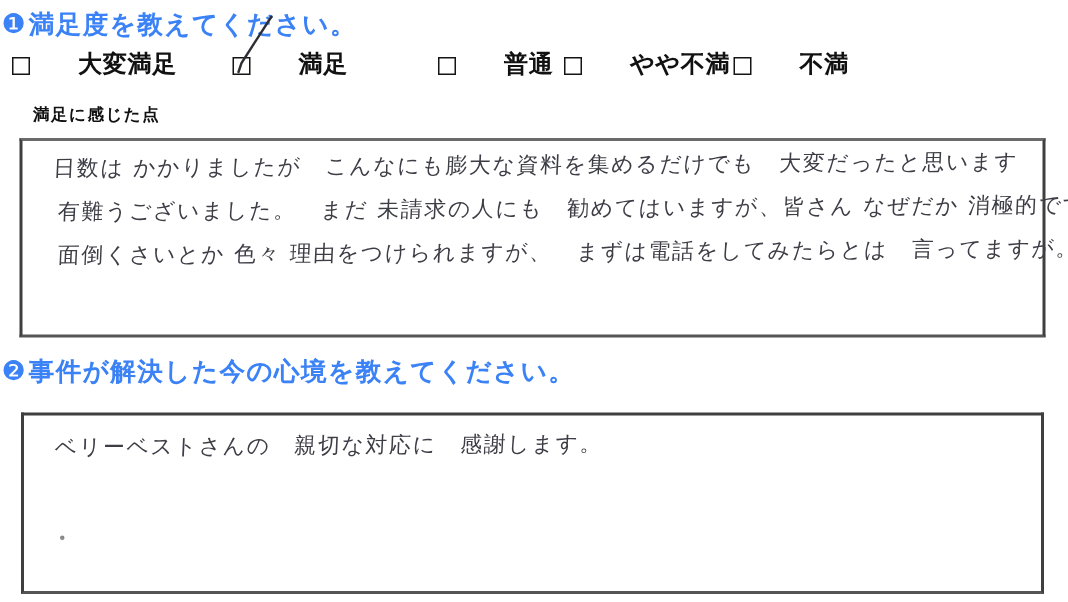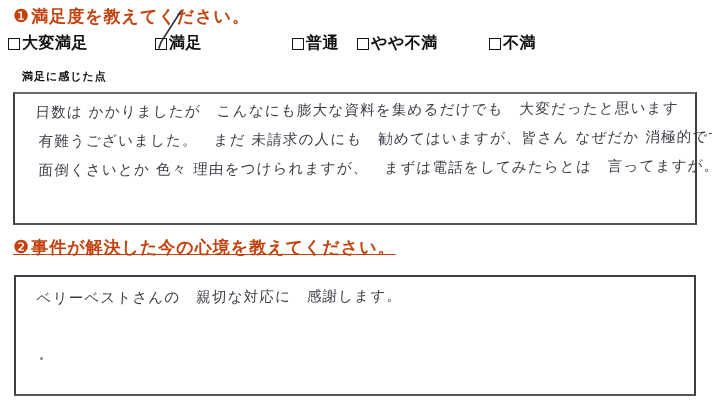--- a/index.html
+++ b/index.html
@@ -1,32 +1,32 @@
 <!DOCTYPE html>
 <html><head>
 <meta charset="utf-8">
 <style>
   html,body{margin:0;padding:0;background:#fff;}
   .sheet{
     position:relative;width:712px;height:401px;background:#ffffff;
     font-family:"Liberation Serif","DejaVu Serif",serif;color:#111;overflow:hidden;
   }
   .q-header{
-    position:absolute;left:13px;font-size:17px;font-weight:700;letter-spacing:1px;
-    white-space:nowrap;color:#c2410c;
+    position:absolute;left:1px;font-size:17px;font-weight:700;letter-spacing:1px;
+    white-space:nowrap;color:#3b82f6;
   }
   .q-header .qnum{font-weight:400;font-size:18px;margin-right:1px;}
   #q1-header{top:5px;}
-  #q2-header{top:236px;text-decoration:underline;}
+  #q2-header{top:236px;}
   .options{position:absolute;top:33px;left:0;width:712px;height:22px;}
-  .option{position:absolute;top:0;display:flex;align-items:center;white-space:nowrap;}
+  .option{position:absolute;top:0;display:flex;align-items:center;white-space:nowrap;gap:30px;}
   .option:nth-child(1){left:8px;}
   .option:nth-child(2){left:155px;justify-content:flex-end;}
   .option:nth-child(3){left:256px;margin-left:36px;}
-  .option:nth-child(4){left:357px;}
+  .option:nth-child(4){left:376px;}
   .option:nth-child(5){left:489px;}
   .checkbox{
     display:inline-block;width:12px;height:12px;border:1.7px solid #141414;
     margin-right:2px;background:#fff;box-sizing:border-box;
   }
   .option-label{font-size:16px;font-weight:600;letter-spacing:0.5px;}
   .checkmark-svg{position:absolute;left:0;top:-26px;width:34px;height:44px;pointer-events:none;}
   .answer-label{
     position:absolute;left:22px;top:69px;font-size:11px;font-weight:600;letter-spacing:1px;
   }

